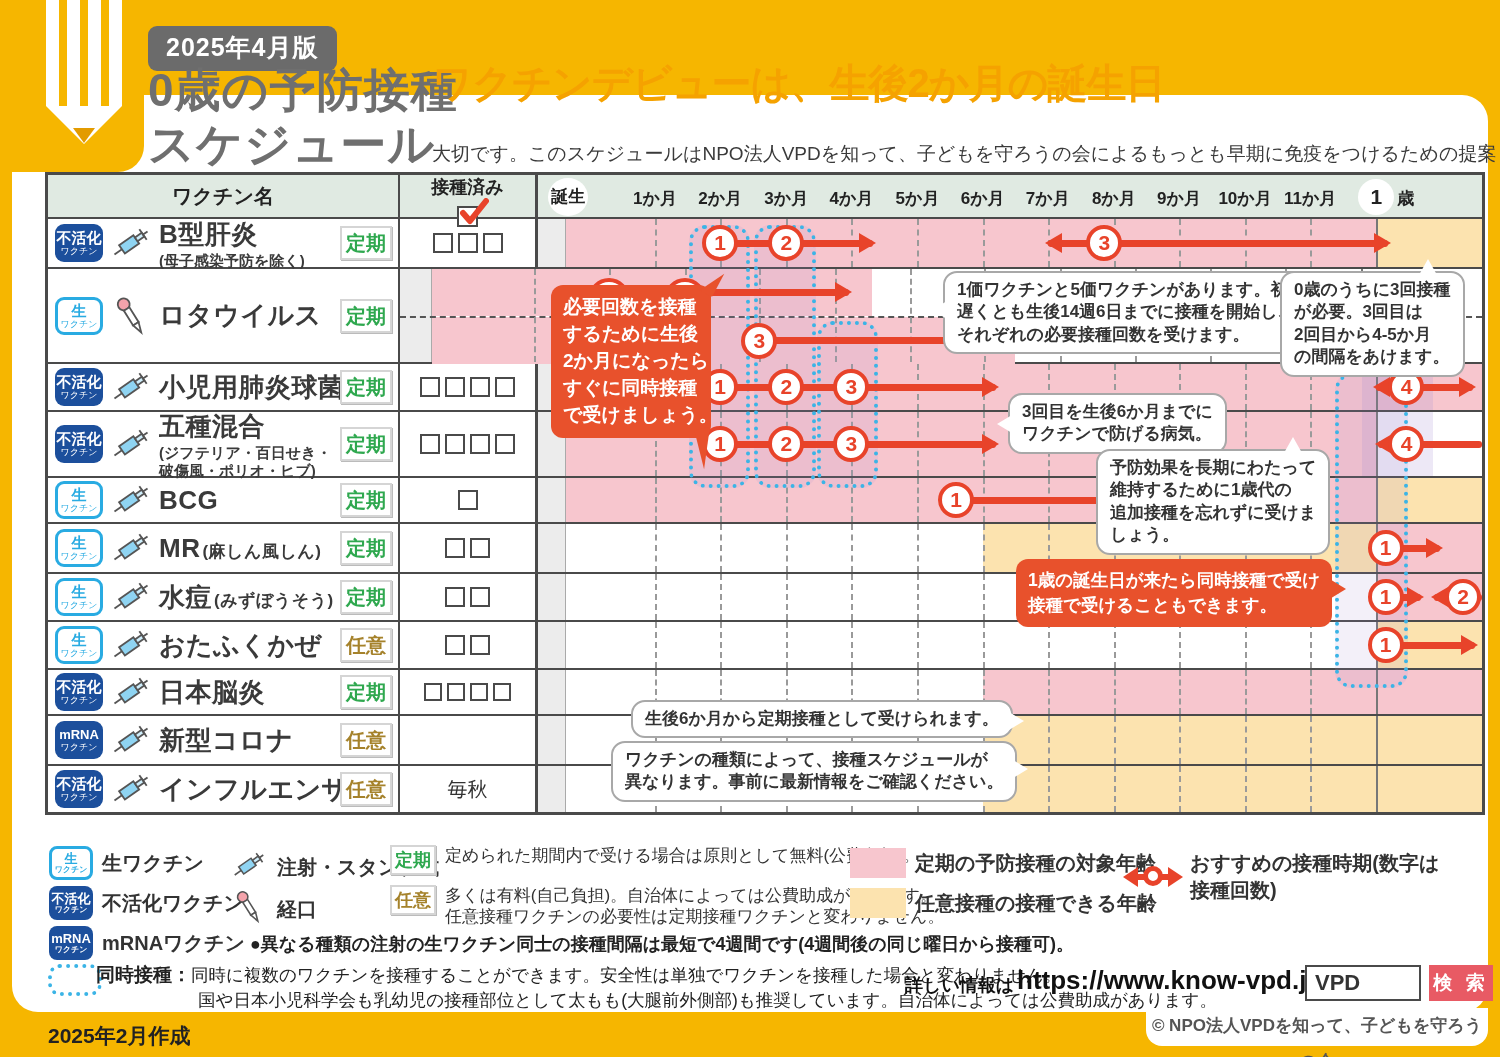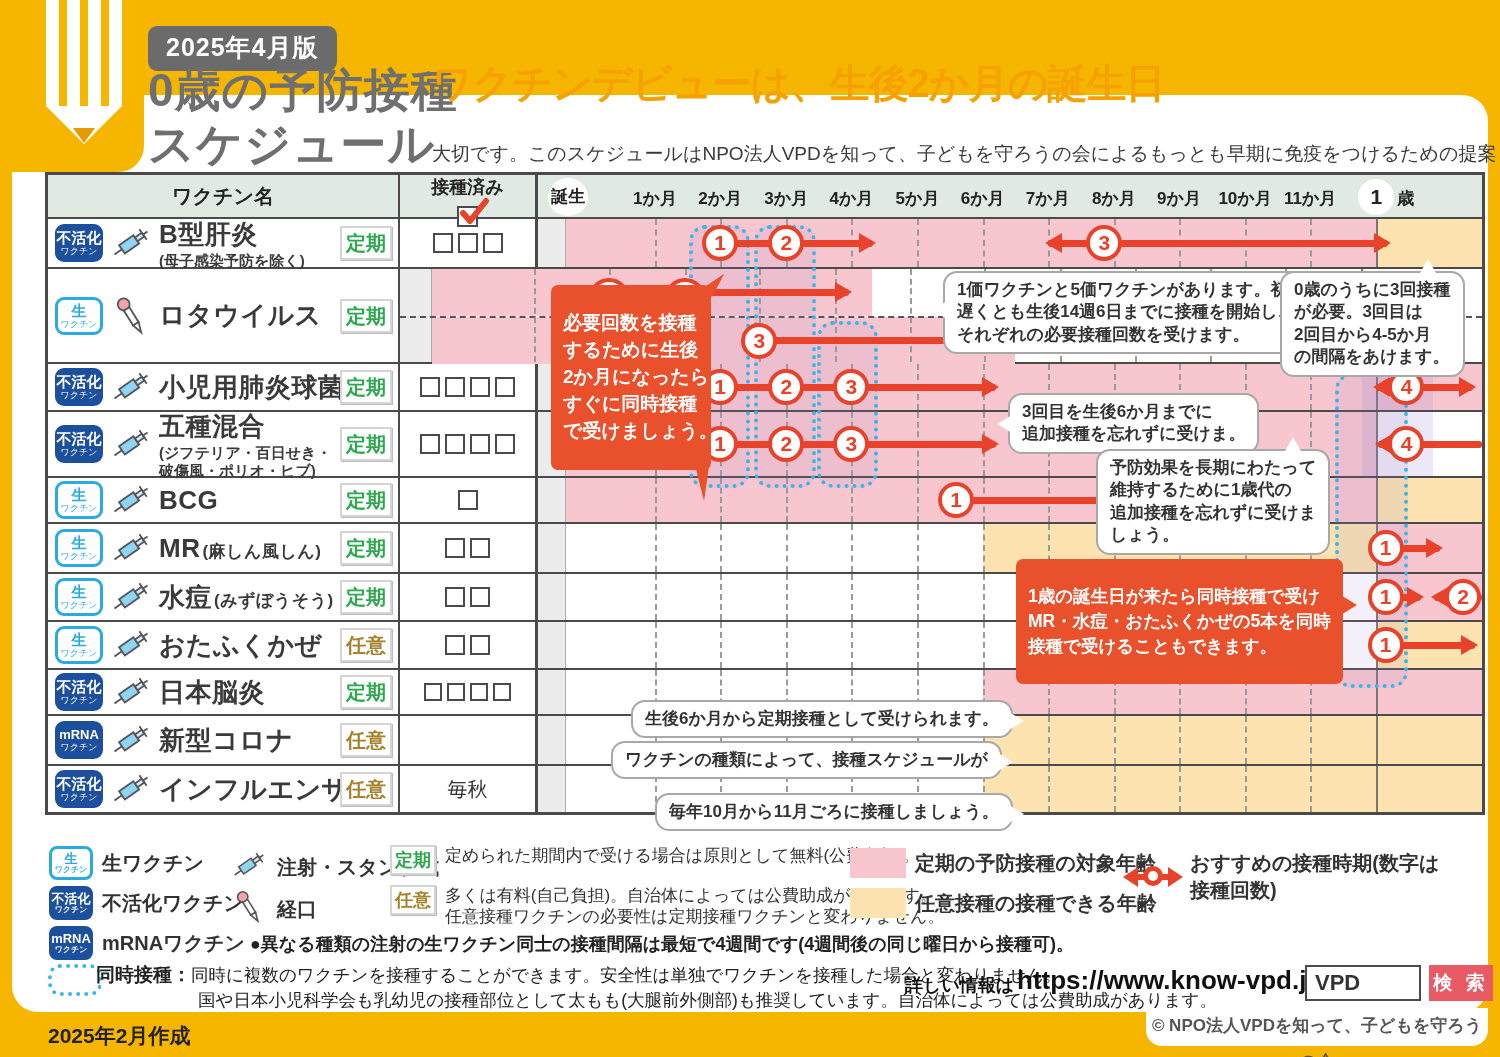--- a/index.html
+++ b/index.html
@@ -83,21 +83,21 @@
 
   
   .dotbox { position:absolute; border:4px dotted #3bb4e6; border-radius:16px; background:rgba(165,140,210,0.13); z-index:3; }
   .db-2m { left:641px; top:50px; width:61px; height:263px; }
   .db-3m { left:706px; top:50px; width:62px; height:263px; }
   .db-4m { left:769px; top:146px; width:61px; height:167px; }
   .db-1y { left:1287px; top:198px; width:73px; height:315px; }
 
   .callout { position:absolute; z-index:10; }
   .co-white { background:#fff; border:2.5px solid #a8a8a8; border-radius:14px; padding:6px 12px; font-size:17px; font-weight:600; color:#333; line-height:1.32; white-space:nowrap; }
-  .co-orange { background:#e8512c; border-radius:7px; padding:25px 12px; font-size:19px; font-weight:bold; color:#fff; line-height:1.42; white-space:nowrap; }
+  .co-orange { background:#e8512c; border-radius:12px; padding:9px 12px; font-size:19px; font-weight:bold; color:#fff; line-height:1.42; white-space:nowrap; }
   .ov-orange-start { left:503px; top:110px; width:160px; }
   .ov-rota { left:895px; top:96px; }
   .ov-hepb3 { left:1232px; top:96px; }
   .ov-pneumo { left:960px; top:218px; }
   .ov-booster { left:1048px; top:274px; }
   .ov-orange-1y { left:968px; top:384px; font-size:17.5px; }
   .ov-je { left:583px; top:525px; }
   .ov-corona { left:563px; top:566px; }
   .ov-flu { left:607px; top:618px; }
   .tail { position:absolute; width:0; height:0; }
@@ -748,46 +748,42 @@
       </div>
       <div class="callout co-white ov-hepb3">
         <div>0歳のうちに3回接種</div>
         <div>が必要。3回目は</div>
         <div>2回目から4-5か月</div>
         <div>の間隔をあけます。</div>
         <span class="tail top-w"></span>
       </div>
       <div class="callout co-white ov-pneumo">
         <div>3回目を生後6か月までに</div>
-        <div>追加接種を忘れずに受けま。</div>
+        <div>ワクチンで防げる病気。</div>
         <span class="tail left-w"></span>
       </div>
       <div class="callout co-white ov-booster">
         <div>予防効果を長期にわたって</div>
         <div>維持するために1歳代の</div>
         <div>追加接種を忘れずに受けま</div>
         <div>しょう。</div>
         <span class="tail top-w"></span>
       </div>
       <div class="callout co-orange ov-orange-1y">
         <div>1歳の誕生日が来たら同時接種で受け</div>
-        <div>MR・水痘・おたふくかぜの5本を同時</div>
         <div>接種で受けることもできます。</div>
         <span class="tail right-o"></span>
       </div>
       <div class="callout co-white ov-je">
         <div>生後6か月から定期接種として受けられます。</div>
         <span class="tail right-w"></span>
       </div>
       <div class="callout co-white ov-corona">
         <div>ワクチンの種類によって、接種スケジュールが</div>
-        <span class="tail right-w"></span>
-      </div>
-      <div class="callout co-white ov-flu">
-        <div>毎年10月から11月ごろに接種しましょう。</div>
+        <div>異なります。事前に最新情報をご確認ください。</div>
         <span class="tail right-w"></span>
       </div>
     </div>
 
   <div class="legend" id="legendBox">
     <div class="note-dose">●異なる種類の注射の生ワクチン同士の接種間隔は最短で4週間です(4週間後の同じ曜日から接種可)。</div>
   <div class="lg-item" style="left: 4px; top: 6px;">
         <span class="lbadge live">
           <span class="b1">生</span>
           <span class="b2">ワクチン</span>

